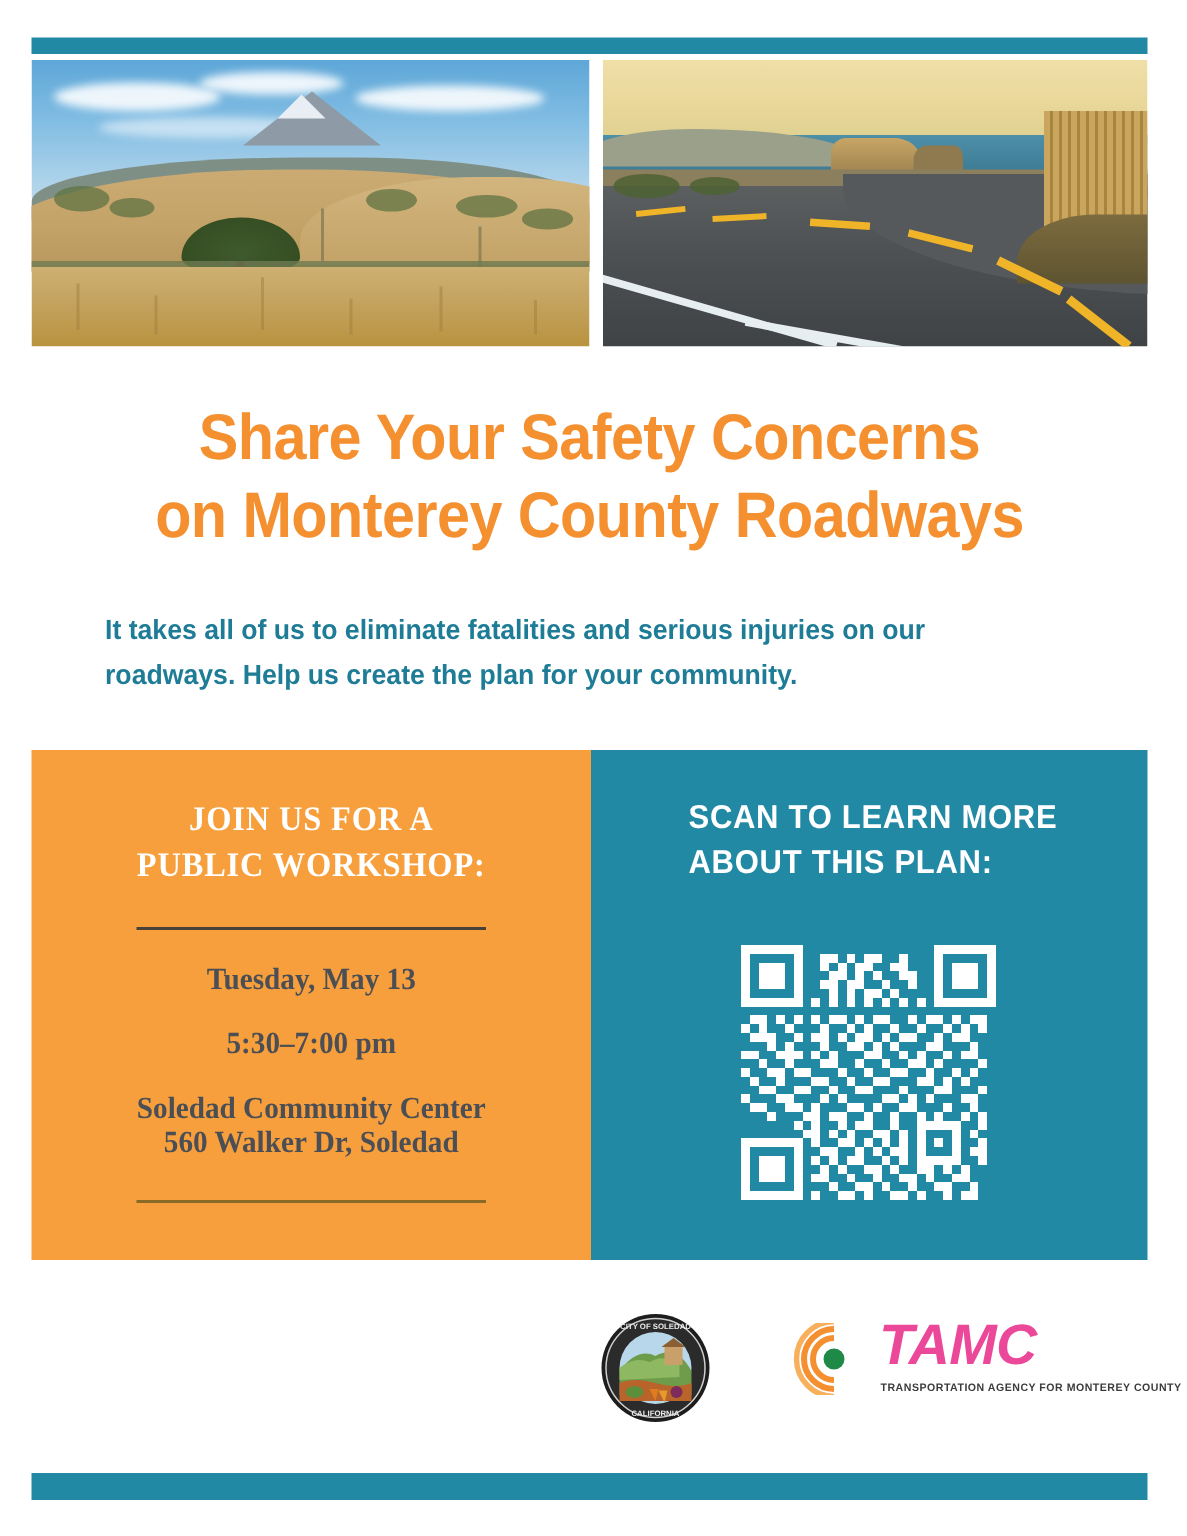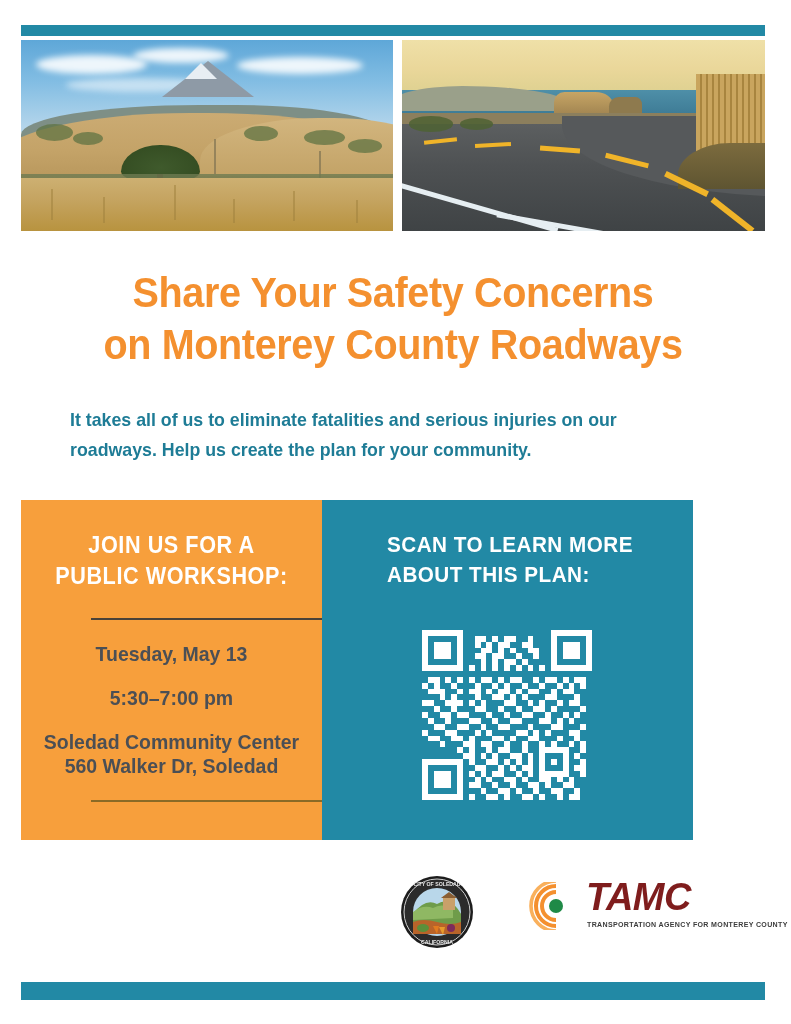--- a/index.html
+++ b/index.html
@@ -246,23 +246,24 @@
   
   .panels {
     position: absolute;
     left: 21px;
     top: 500px;
     width: 744px;
     height: 340px;
     display: flex;
   }
   .panel-orange {
-    width: 301px;
+    width: 373px;
     background: #f79f3c;
     position: relative;
+    font-family: Liberation Serif, serif;
   }
   .panel-teal {
     width: 371px;
     background: #2289a5;
     position: relative;
   }
 
   .join-heading {
     position: absolute;
     left: 0; right: 0;
@@ -391,21 +392,21 @@
     position: absolute;
     left: 505px;
     top: 18px;
     width: 215px;
     height: 62px;
   }
   .tamc-word {
     position: absolute;
     left: 60px;
     top: -2px;
-    color: #7f1d1d;
+    color: #ec4899;
     font-size: 38px;
     font-weight: bold;
     font-style: italic;
     letter-spacing: -0.5px;
     line-height: 1;
   }
   .tamc-tag {
     position: absolute;
     left: 61px;
     top: 40px;

